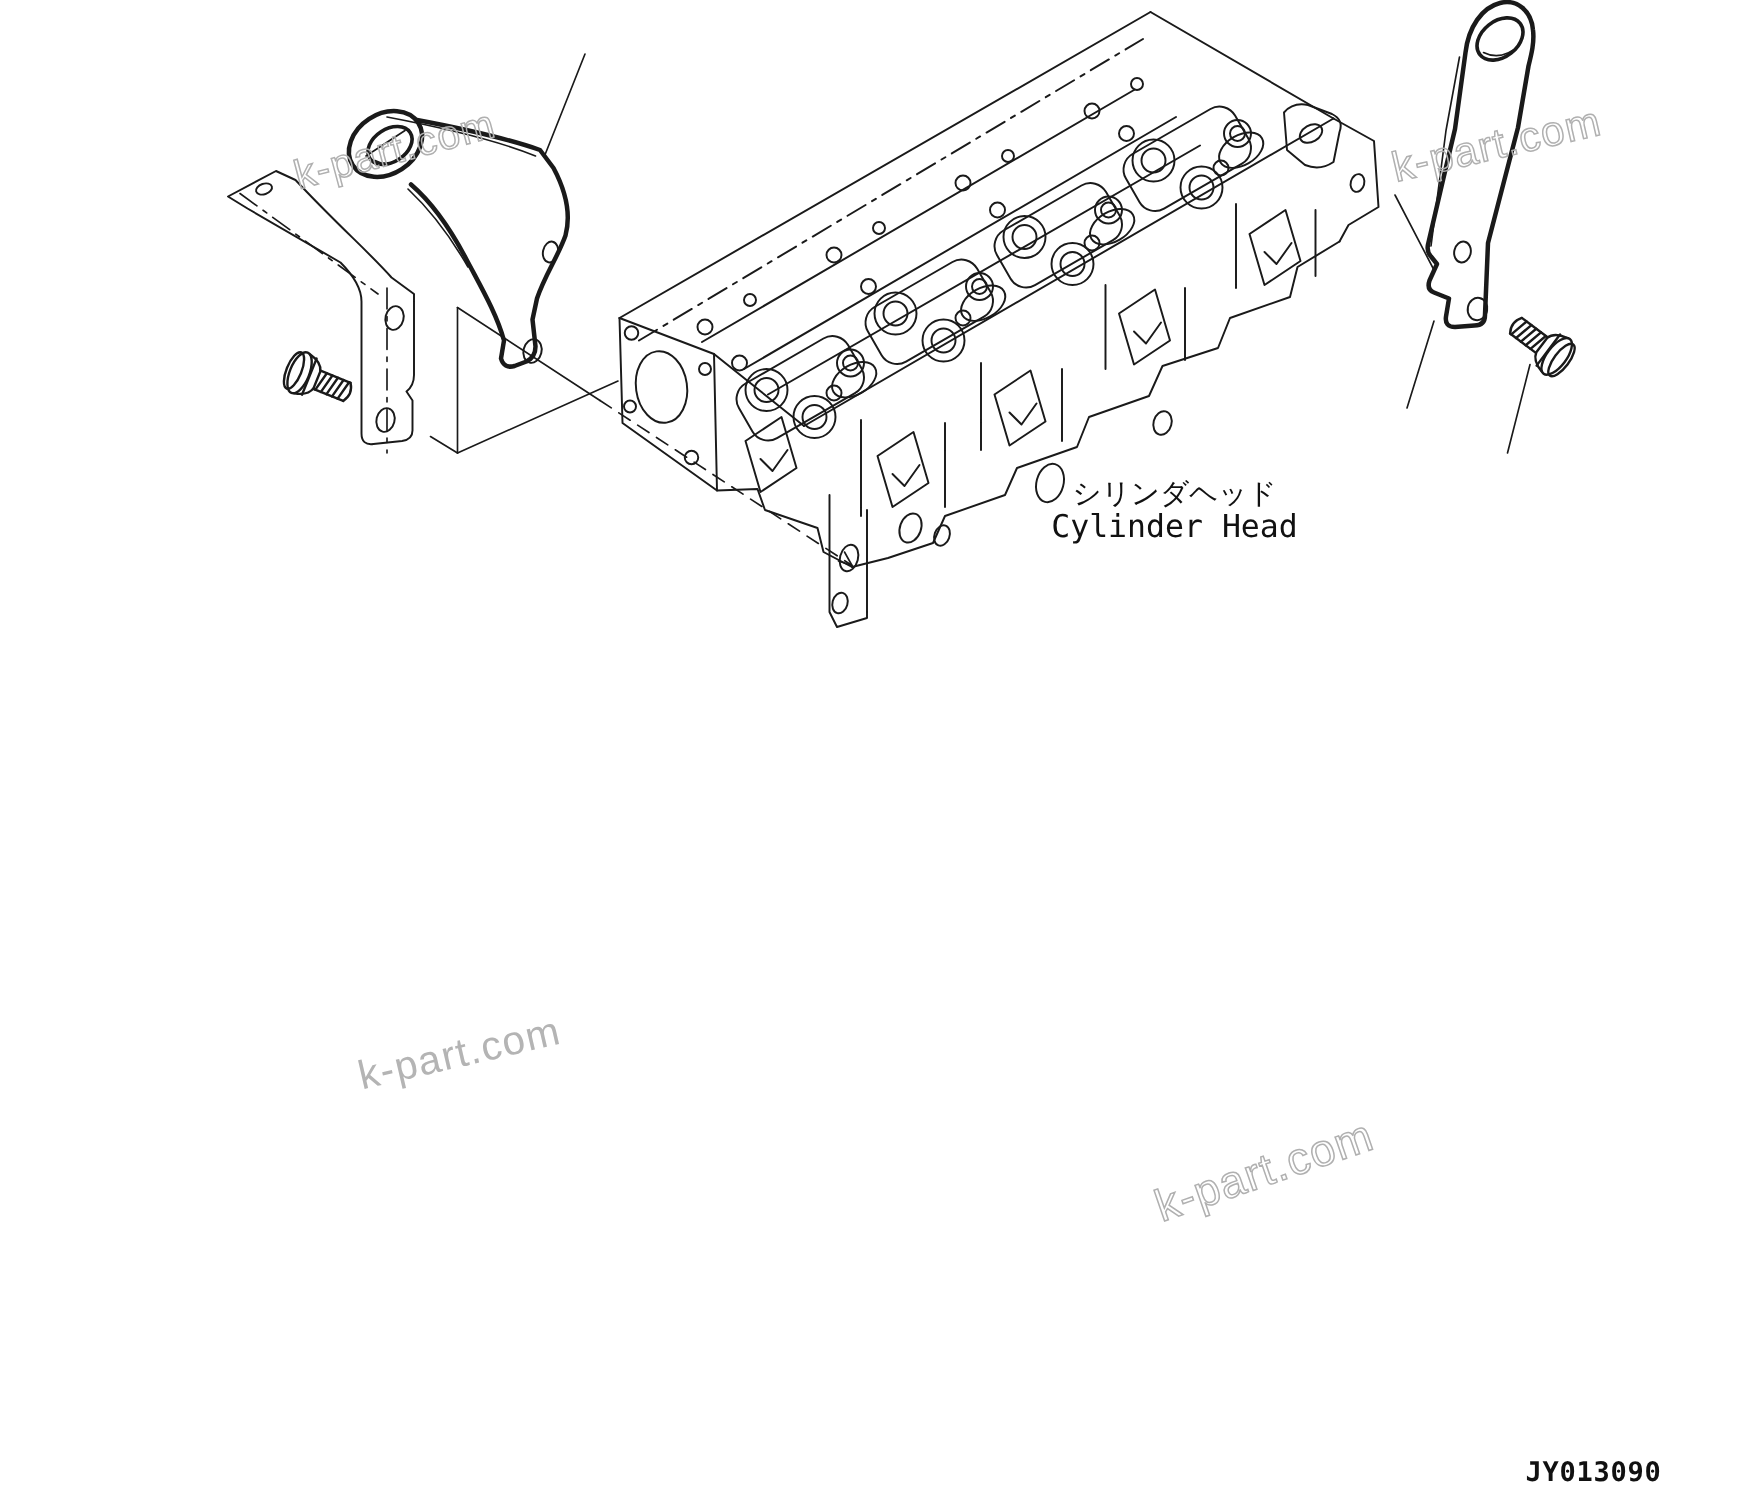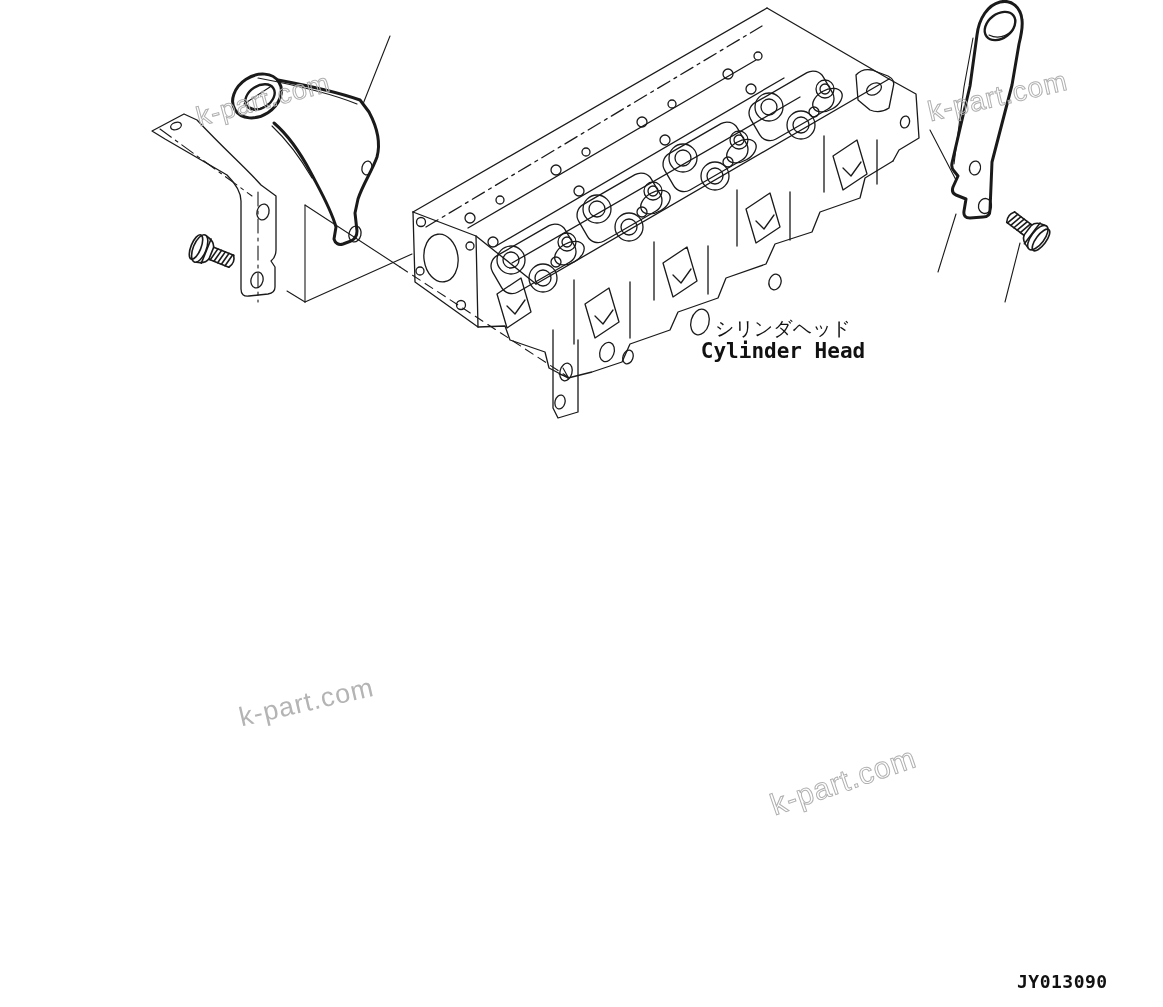--- a/index.html
+++ b/index.html
@@ -10,21 +10,21 @@
   .thick{stroke-width:3;}
   .thin{stroke-width:1.1;}
   .dashdot{stroke-dasharray:14 5 3 5;}
   .dashed{stroke-dasharray:9 6;}
   .watermark{position:absolute;white-space:nowrap;font-family:"Liberation Sans",sans-serif;
              color:transparent;-webkit-text-stroke:1px #b0b0b0;letter-spacing:1px;pointer-events:none;}
   .watermark.solid{color:#b4b4b4;-webkit-text-stroke:0;}
   .label-jp{position:absolute;left:700px;top:316px;width:166px;text-align:center;
             font-family:Liberation Serif, serif;font-size:19px;color:#111;}
   .label-en{position:absolute;left:694px;top:339px;width:178px;text-align:center;
-            font-family:"DejaVu Sans Mono","DejaVu Sans",monospace;font-size:21px;color:#111;font-weight:bold;}
+            font-family:"DejaVu Sans Mono","DejaVu Sans",monospace;font-size:21px;color:#111;}
   .drawing-no{position:absolute;left:1017px;top:971px;font-family:"DejaVu Sans Mono","DejaVu Sans",monospace;
             font-size:18px;font-weight:bold;color:#111;letter-spacing:0.5px;}
 </style>
 </head>
 <body>
 
 <div class="page">
 
   <svg width="1163" height="1007" viewBox="0 0 1163 1007">
     <defs>

